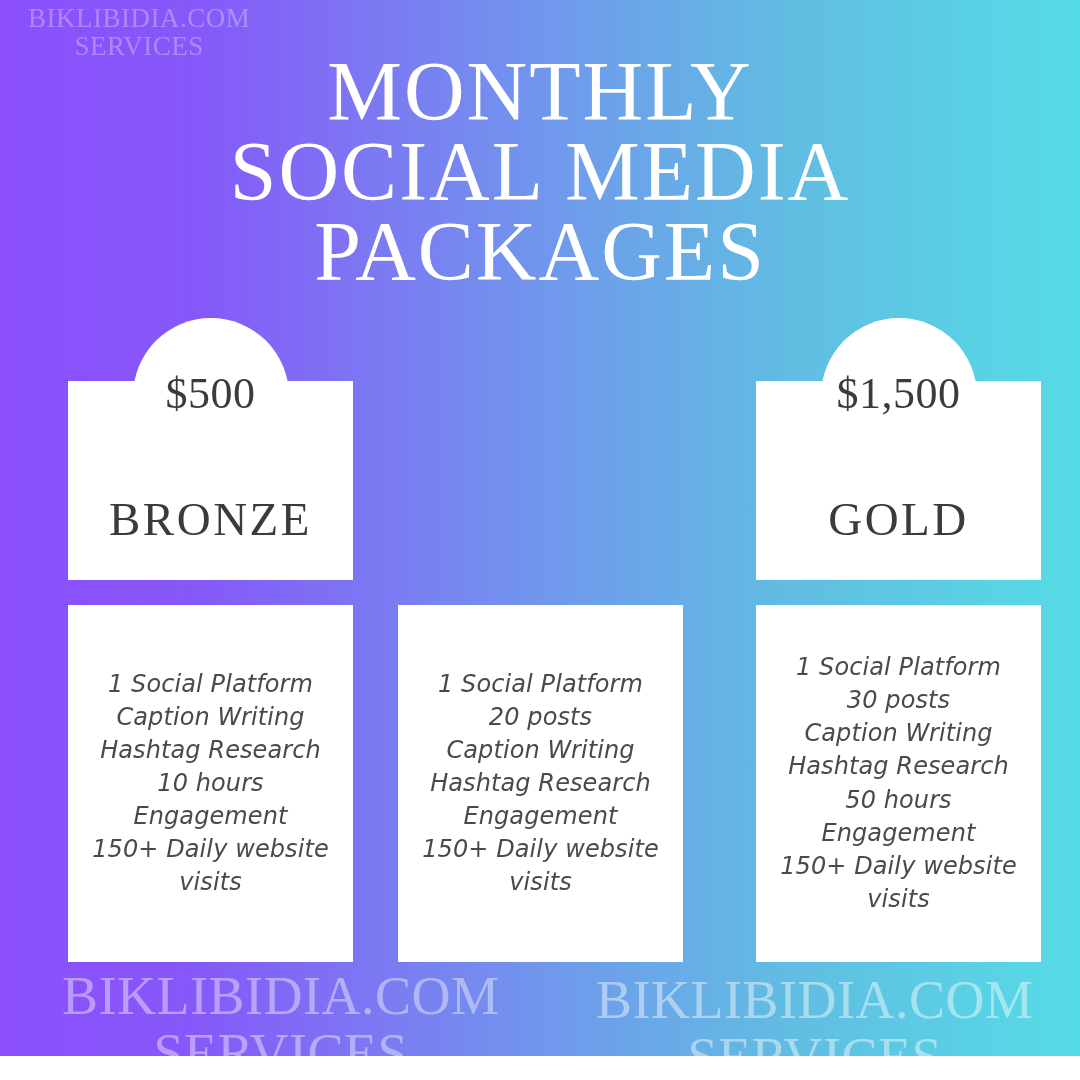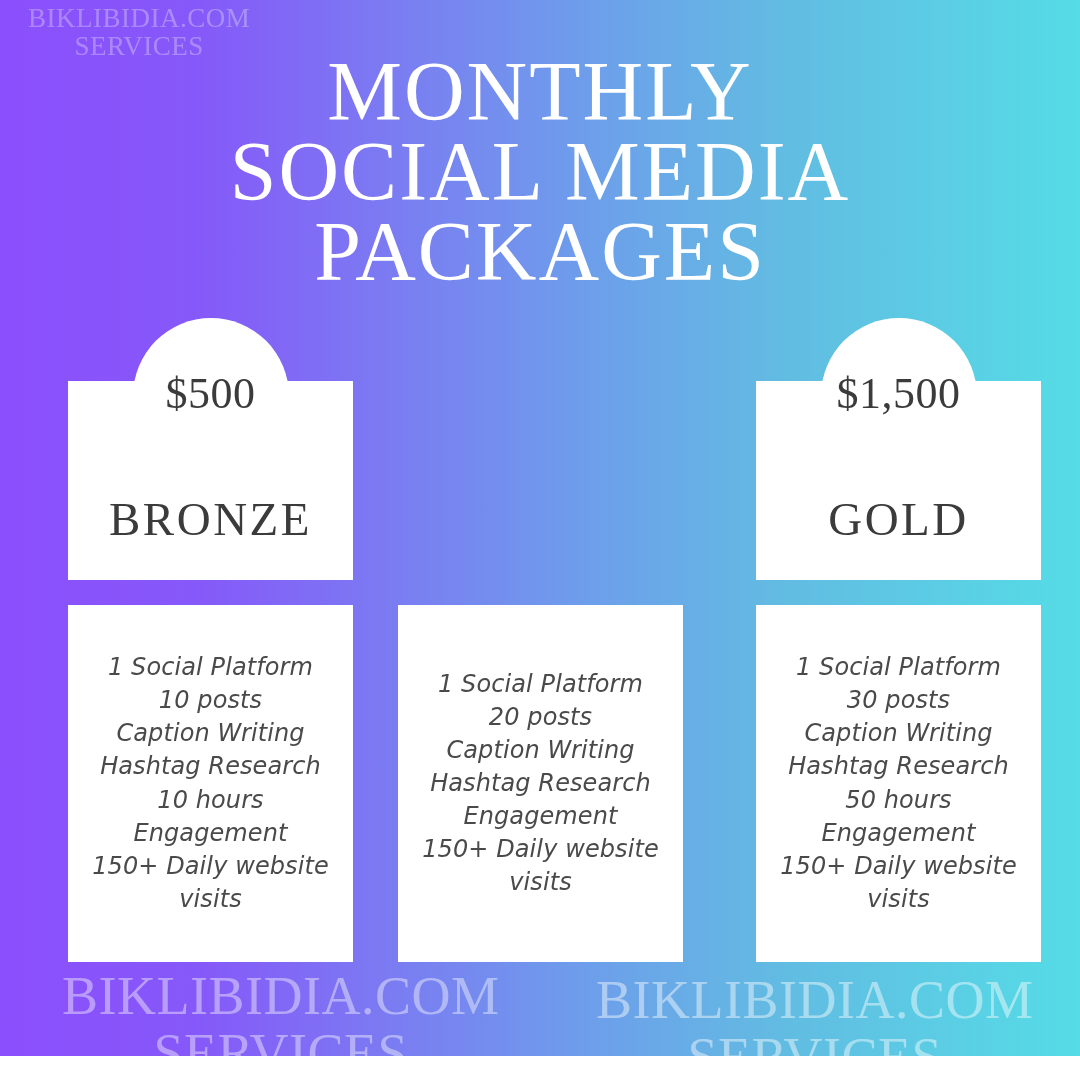--- a/index.html
+++ b/index.html
@@ -177,21 +177,20 @@
     <div class="card card-1">
       <div class="card-header">
         <div class="dome"></div>
         <div class="header-body"></div>
         <div class="price">$500</div>
         <div class="tier">BRONZE</div>
       </div>
       <div class="features">
         <div class="feature-list">
           <span class="feature-item">1 Social Platform</span>
-          <span class="feature-item">10 posts</span>
           <span class="feature-item">Caption Writing</span>
           <span class="feature-item">Hashtag Research</span>
           <span class="feature-item">10 hours</span>
           <span class="feature-item">Engagement</span>
           <span class="feature-item">150+ Daily website visits</span>
         </div>
       </div>
     </div>
 
     <div class="card card-2">

